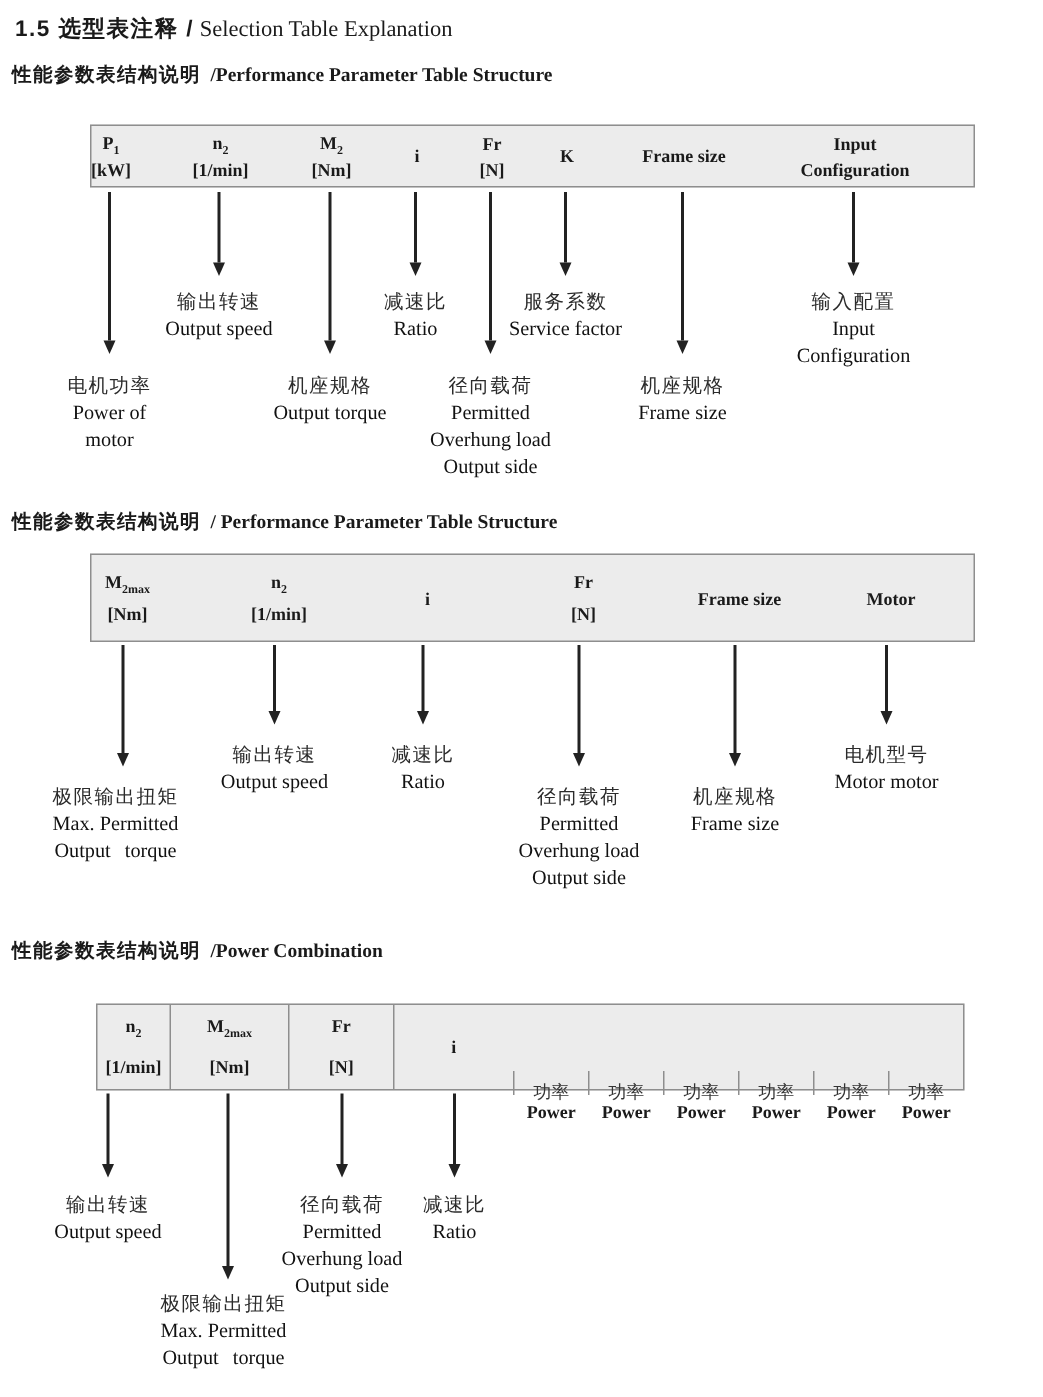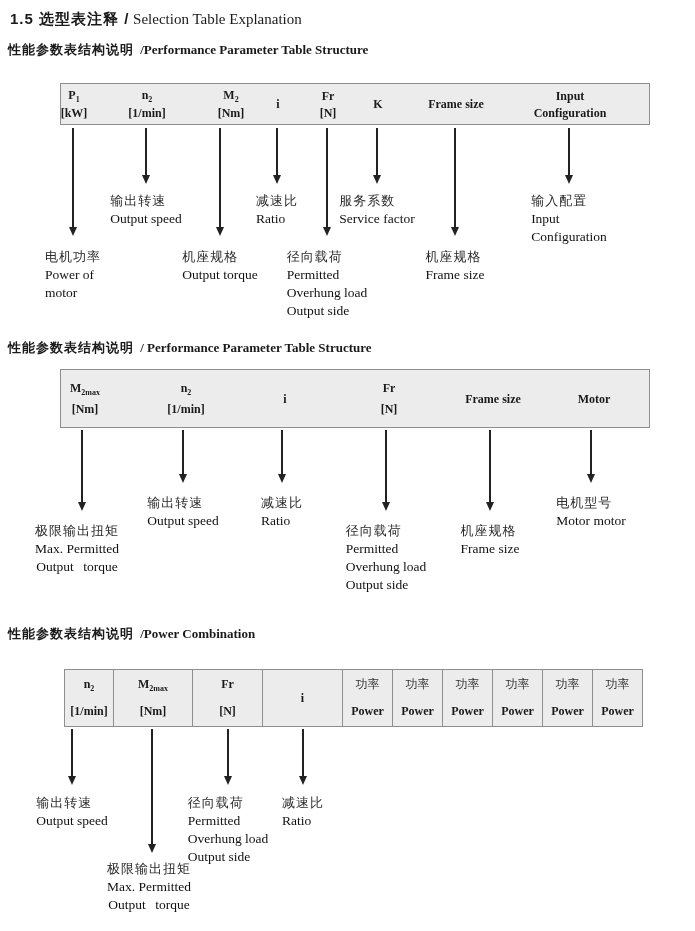--- a/index.html
+++ b/index.html
@@ -24,29 +24,29 @@
   .cell.single{justify-content:center;}
   sub{font-size:8px;line-height:1;}
   
   .t3row{display:flex;height:100%;}
   .t3cell{
     display:flex;flex-direction:column;justify-content:space-between;align-items:center;
     padding:8px 0;box-sizing:border-box;font-weight:bold;font-size:12px;line-height:13px;white-space:nowrap;
   }
   .t3cell + .t3cell{border-left:1px solid #8e8e8e;}
   .t3cell.single{justify-content:center;padding:0;}
-  .t3cell.power{flex:1;}
+  .t3cell.power{flex:1;margin-top:44px;}
   .t3cell .zh-cell{font-family:"Liberation Sans","DejaVu Sans",sans-serif;font-weight:normal;font-size:12px;color:#333;}
   
   .arrow{position:absolute;width:0;}
   .arrow .shaft{position:absolute;left:-0.75px;top:0;width:1.5px;height:calc(100% - 9px);background:#222;}
   .arrow .head{position:absolute;left:-4.5px;bottom:0;width:0;height:0;
     border-left:4.5px solid transparent;border-right:4.5px solid transparent;border-top:9px solid #222;}
   
-  .callout{position:absolute;transform:translateX(-50%);font-size:13px;line-height:18px;white-space:nowrap;}
+  .callout{position:absolute;transform:translateX(-50%);text-align:center;font-size:13px;line-height:18px;white-space:nowrap;}
   .callout.leftal{transform:none;text-align:center;}
   .callout .zh{font-family:"Liberation Sans","DejaVu Sans",sans-serif;color:#2b2b2b;letter-spacing:1px;font-size:13px;}
   .callout .en{font-size:13.5px;color:#111;}
   .callout .ws{word-spacing:6px;}
 </style>
 </head>
 <body>
 
 <div id="page">
 
@@ -62,21 +62,21 @@
 
   <div class="tbl" style="left:60px;top:83px;width:590px;height:42px;">
     <div class="cell" style="left:13px;">
       <span><span>P</span><sub>1</sub></span>
       <span>[kW]</span>
     </div>
     <div class="cell" style="left:86px;">
       <span><span>n</span><sub>2</sub></span>
       <span>[1/min]</span>
     </div>
-    <div class="cell" style="left:170px;text-align:right;">
+    <div class="cell" style="left:160px;text-align:right;">
       <span><span>M</span><sub>2</sub></span>
       <span>[Nm]</span>
     </div>
     <div class="cell single" style="left:217px;">
       <span>i</span>
     </div>
     <div class="cell" style="left:267px;">
       <span>Fr</span>
       <span>[N]</span>
     </div>

